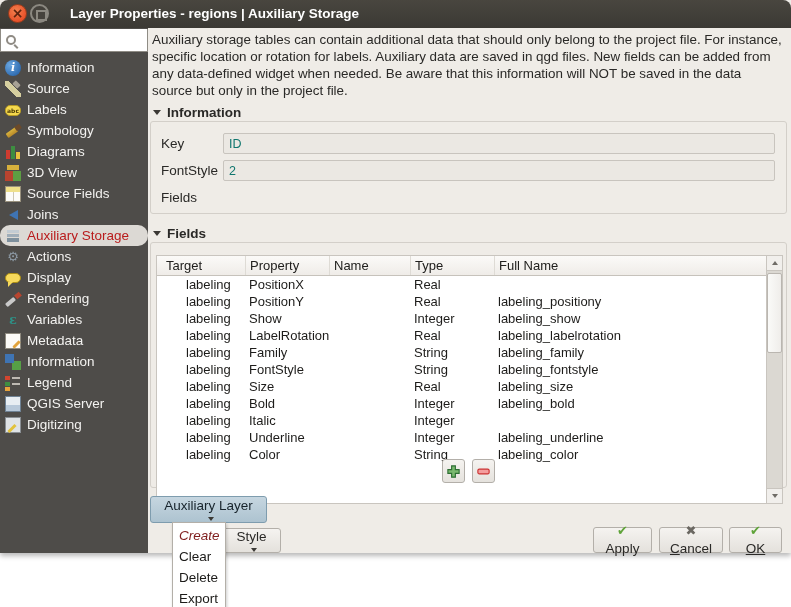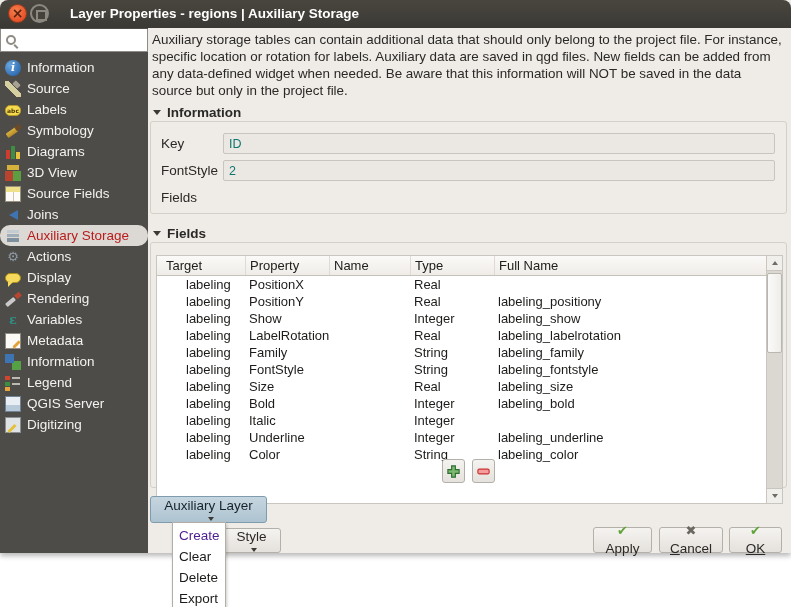--- a/index.html
+++ b/index.html
@@ -193,21 +193,21 @@
   .btn-cancel { left:511px; top:499px; width:64px; }
   .btn-ok { left:581px; top:499px; width:53px; }
   .mn-underline { text-decoration:underline; }
   
   .menu {
     position:absolute; left:172px; top:522px; width:54px; height:88px;
     background:#ffffff; border:1px solid #b3afa8; box-shadow:1px 2px 3px rgba(0,0,0,.2);
     padding-top:2px; z-index:50;
   }
   .menu-item { height:21px; line-height:21px; font-size:13.5px; color:#1c1b19; padding-left:6px; white-space:nowrap; cursor:default; }
-  .menu-item.disabled { color:#4c1d95; }
+  .menu-item.disabled { color:#7f1d1d;font-style:italic; }
 </style>
 </head>
 <body>
 
 <div class="window">
 
   <div class="titlebar">
     <div class="tb-btn tb-close"></div>
     <div class="tb-btn tb-restore"></div>
     <div class="tb-title">Layer Properties - regions | Auxiliary Storage</div>

